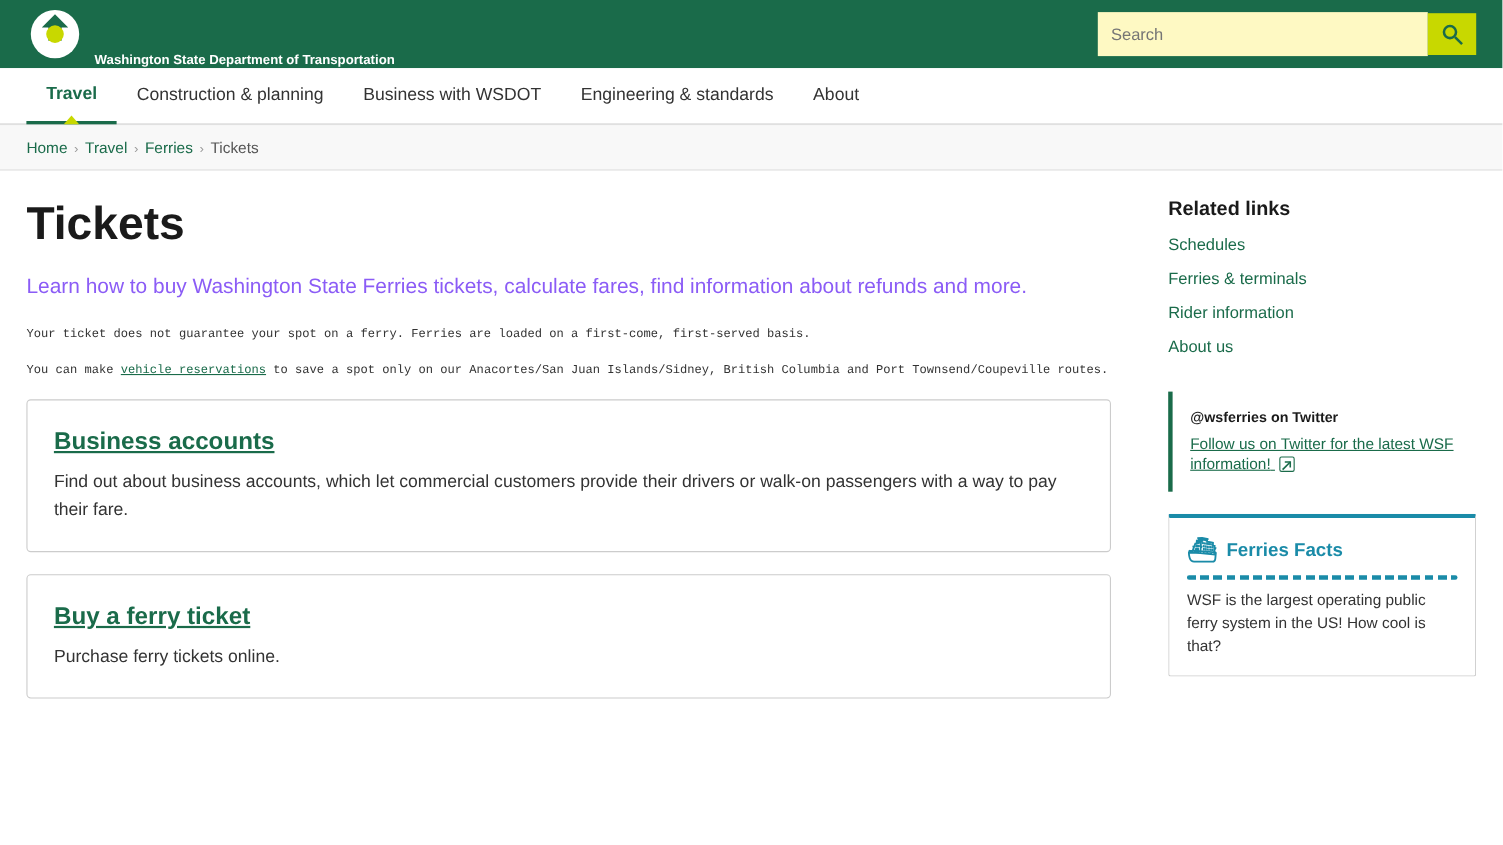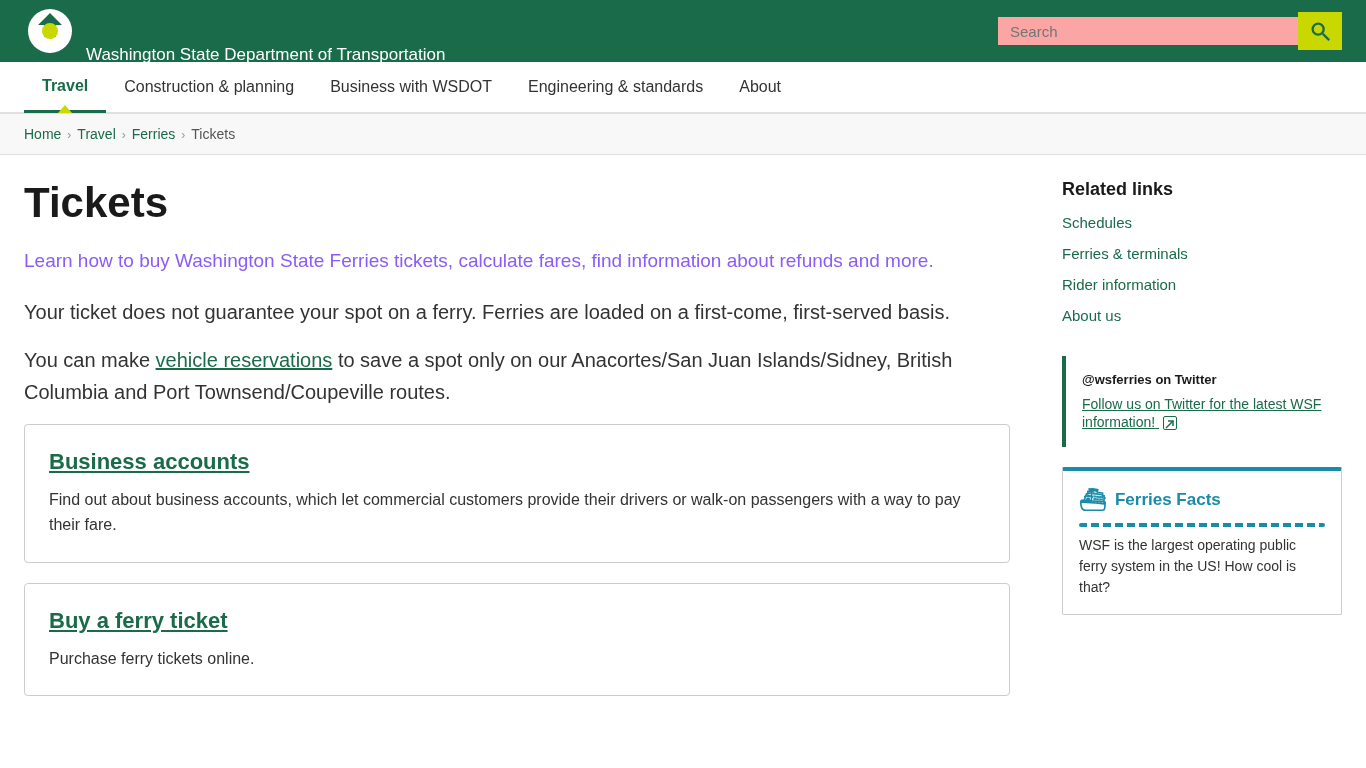--- a/index.html
+++ b/index.html
@@ -20,39 +20,39 @@
       gap: 10px;
       color: #fff;
       text-decoration: none;
     }
     .logo-icon {
       width: 52px;
       height: 48px;
       flex-shrink: 0;
     }
     .logo-text {
-      font-size: 17px;
-      font-weight: normal;
+      font-size: 12px;
+      font-weight: bold;
       color: #fff;
       line-height: 1.3;
       margin-top: 48px;
     }
     .search-area {
       display: flex;
       align-items: center;
       gap: 0;
     }
     .search-input {
       width: 300px;
-      height: 28px;
+      height: 40px;
       padding: 0 12px;
       border: none;
       font-size: 15px;
       outline: none;
-      background: #fca5a5;
+      background: #fef9c3;
       color: #333;
     }
     .search-button {
       background: #c8d800;
       border: none;
       width: 44px;
       height: 38px;
       cursor: pointer;
       display: flex;
       align-items: center;
@@ -148,24 +148,25 @@
       margin-bottom: 20px;
     }
     .page-intro {
       font-size: 19px;
       color: #8b5cf6;
       line-height: 1.5;
       margin-bottom: 20px;
       font-weight: 400;
     }
     .page-body-text {
-      font-size: 20px;
+      font-size: 11px;
       color: #333;
       line-height: 1.6;
       margin-bottom: 16px;
+      font-family: Liberation Mono, monospace;
     }
     .page-body-text a {
       color: #1a6b4a;
       text-decoration: underline;
     }
 
     
     .card {
       border: 1px solid #ccc;
       border-radius: 4px;

